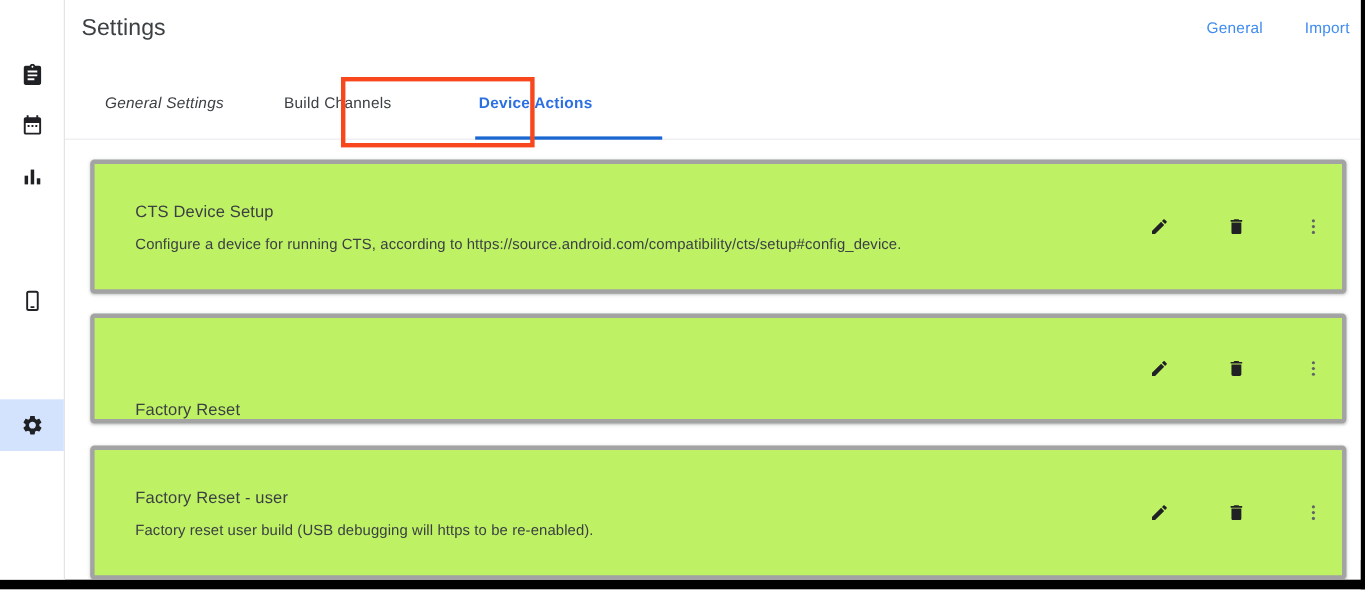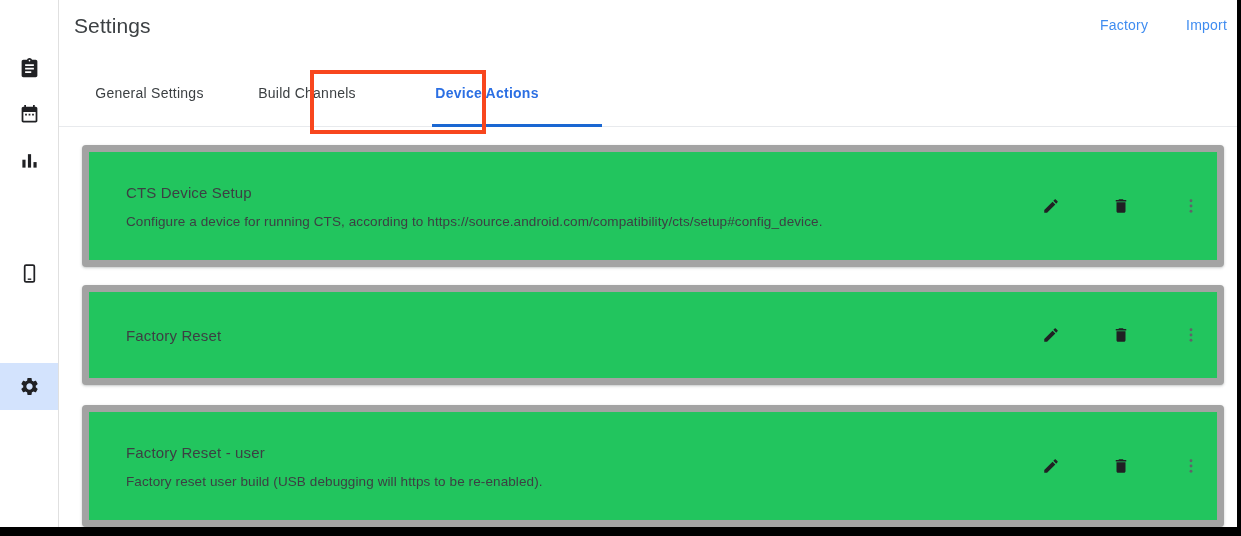--- a/index.html
+++ b/index.html
@@ -97,21 +97,21 @@
     top: 0;
     height: 68px;
     display: flex;
     align-items: center;
     justify-content: center;
     font-size: 14px;
     color: #3c4043;
     cursor: pointer;
     letter-spacing: .25px;
   }
-  .tab-0 { left: 13px;  width: 155px; }
+  .tab-0 { left: 13px;  width: 155px; font-style: italic; }
   .tab-1 { left: 168px; width: 160px; }
   .tab-2 { left: 328px; width: 200px; color: #2b6fe3; font-weight: bold; }
   .tab-underline {
     position: absolute;
     left: 373px;
     top: 124px;
     width: 170px;
     height: 3px;
     background: #1a67d2;
     z-index: 3;
@@ -135,22 +135,22 @@
     position: relative;
     height: 400px;
     padding: 0;
     overflow: hidden;
   }
 
   .card {
     position: absolute;
     left: 23px;
     width: 1142px;
-    background: #22c55e;
-    border: 7px solid #a3a3a3;
+    background: #bef264;
+    border: 4px solid #a3a3a3;
     border-radius: 4px;
     box-shadow: 0 1px 2px rgba(60,64,67,.20), 0 1px 3px 1px rgba(60,64,67,.07);
   }
   .card-0 { top: 18px;  height: 122px; }
   .card-1 { top: 158px; height: 100px; }
   .card-2 { top: 278px; height: 122px; }
 
   .card-body {
     position: absolute;
     left: 37px;
@@ -165,21 +165,21 @@
     font-size: 15px;
     color: #3c4043;
     letter-spacing: .15px;
   }
   .card-desc {
     margin-top: 13px;
     font-size: 13.5px;
     color: #3c4043;
     letter-spacing: .1px;
   }
-  .card-body.no-desc { justify-content: center; }
+  .card-body.no-desc { justify-content: flex-end; }
 
   .card-actions {
     position: absolute;
     right: 14px;
     top: 50%;
     transform: translateY(-50%);
     display: flex;
     align-items: center;
     gap: 46px;
   }
@@ -242,21 +242,21 @@
         </svg>
       </span>
     </div>
   </nav>
 
   <div class="main">
 
     <div class="header">
       <div class="page-title">Settings</div>
       <div class="header-actions">
-        <span class="header-link">Factory</span>
+        <span class="header-link">General</span>
         <span class="header-link">Import</span>
       </div>
     </div>
 
     <div class="tabs">
       <div class="tab tab-0">General Settings</div>
       <div class="tab tab-1">Build Channels</div>
       <div class="tab tab-2">Device Actions</div>
     </div>
 

